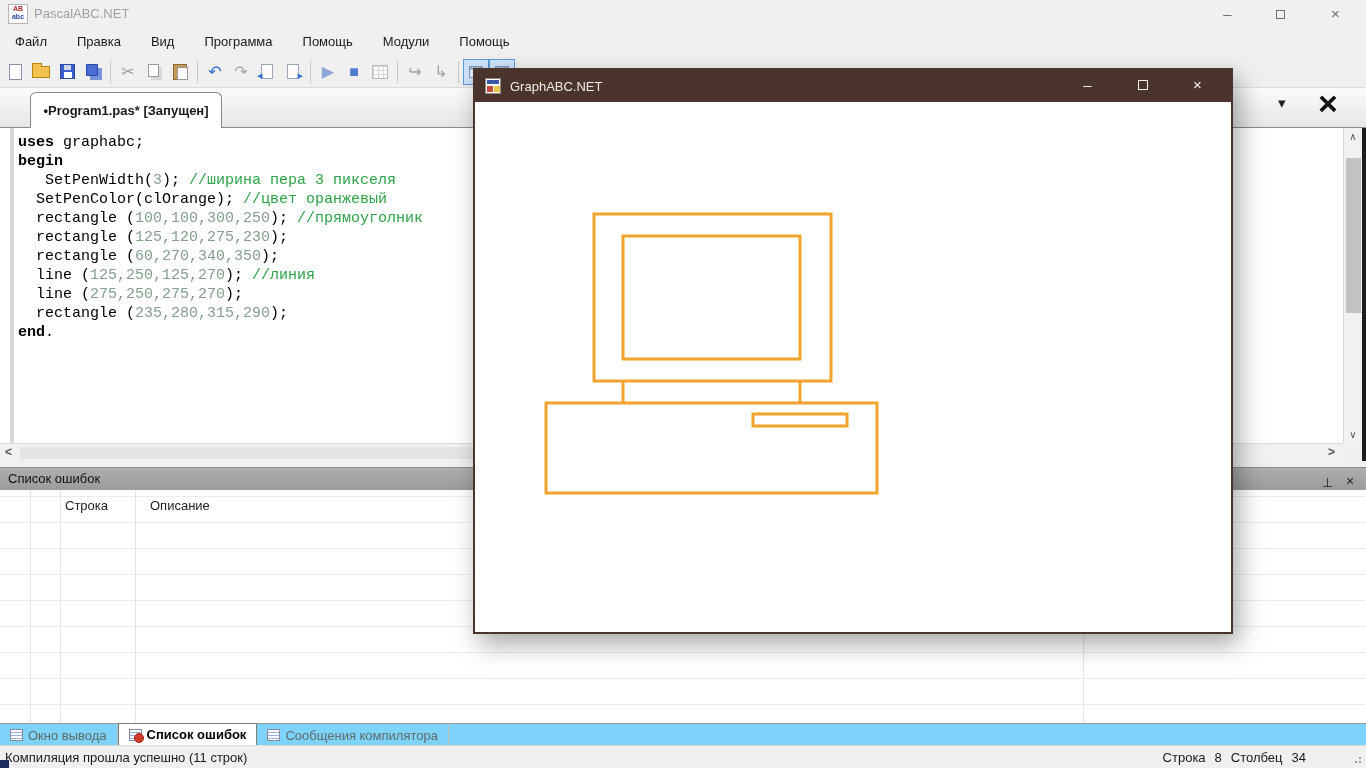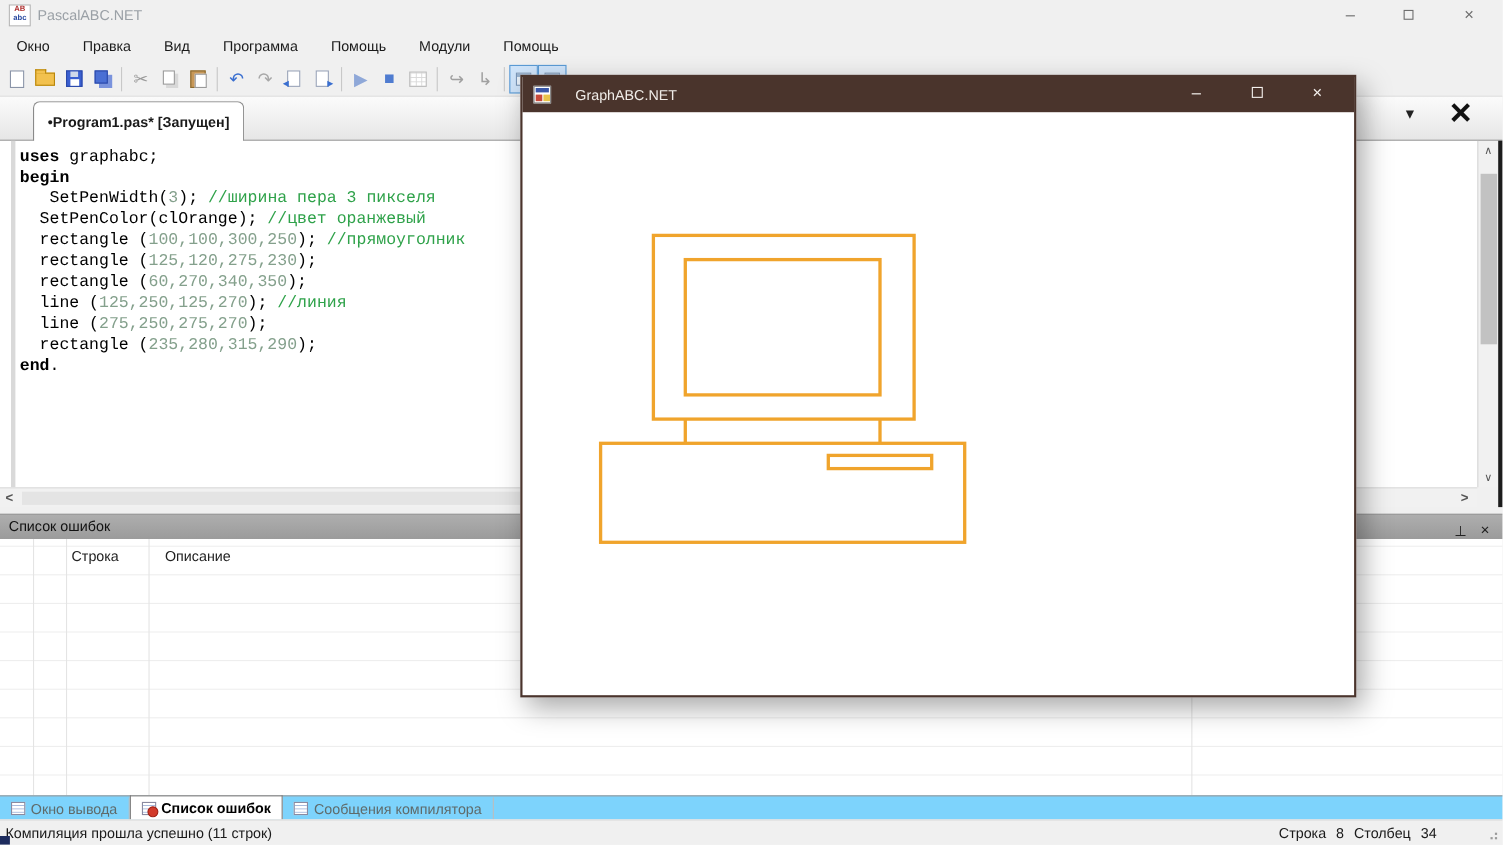--- a/index.html
+++ b/index.html
@@ -112,21 +112,21 @@
   .taskbar-peek { position:absolute; left:0; top:760px; width:9px; height:8px; background:#1d2c5e; }
 
   
   .gwin { position:absolute; left:473px; top:68px; width:760px; height:566px; background:#fff;
           border:2px solid #3c2b22; box-shadow:6px 10px 24px rgba(0,0,0,0.35); z-index:10; }
   .gtitle { position:absolute; left:0; top:0; width:100%; height:32px; display:flex; align-items:center; }
   .gicon { width:16px; height:16px; margin-left:10px; background:#fff; border:1px solid #8a8a8a; position:relative; }
   .gicon::before { content:""; position:absolute; left:1px; top:1px; width:12px; height:4px; background:#3a57a8; }
   .gicon::after { content:""; position:absolute; left:1px; top:7px; width:6px; height:6px; background:#c84a3a;
                   box-shadow:7px 0 0 #e8c44a; }
-  .gtitle-text { margin-left:22px; font-size:13px; color:#f0ece8; }
+  .gtitle-text { margin-left:9px; font-size:13px; color:#f0ece8; }
   .gbtn { position:absolute; top:0; width:45px; height:31px; text-align:center; line-height:30px;
           font-size:15px; color:#f5f2ef; }
   .gbtn .maxbox { display:inline-block; width:10px; height:10px; border:1px solid #f5f2ef; }
   .gcanvas { position:absolute; left:0; top:32px; }
 </style>
 </head>
 <body>
 
 <div id="root">
 
@@ -135,21 +135,21 @@
       <div class="r1">AB</div>
       <div class="r2">abc</div>
     </div>
     <div class="app-title">PascalABC.NET</div>
     <div class="winbtn" style="left:1205px;">–</div>
     <div class="winbtn" style="left:1258px;"><span class="maxbox"></span></div>
     <div class="winbtn" style="left:1313px;">×</div>
   </div>
 
   <div class="menubar" id="menubar">
-      <div class="menu-item">Окно</div>
+      <div class="menu-item">Файл</div>
       <div class="menu-item">Правка</div>
       <div class="menu-item">Вид</div>
       <div class="menu-item">Программа</div>
       <div class="menu-item">Помощь</div>
       <div class="menu-item">Модули</div>
       <div class="menu-item">Помощь</div>
     </div>
 
   <div class="toolbar" id="toolbar">
       <div class="tbtn">

